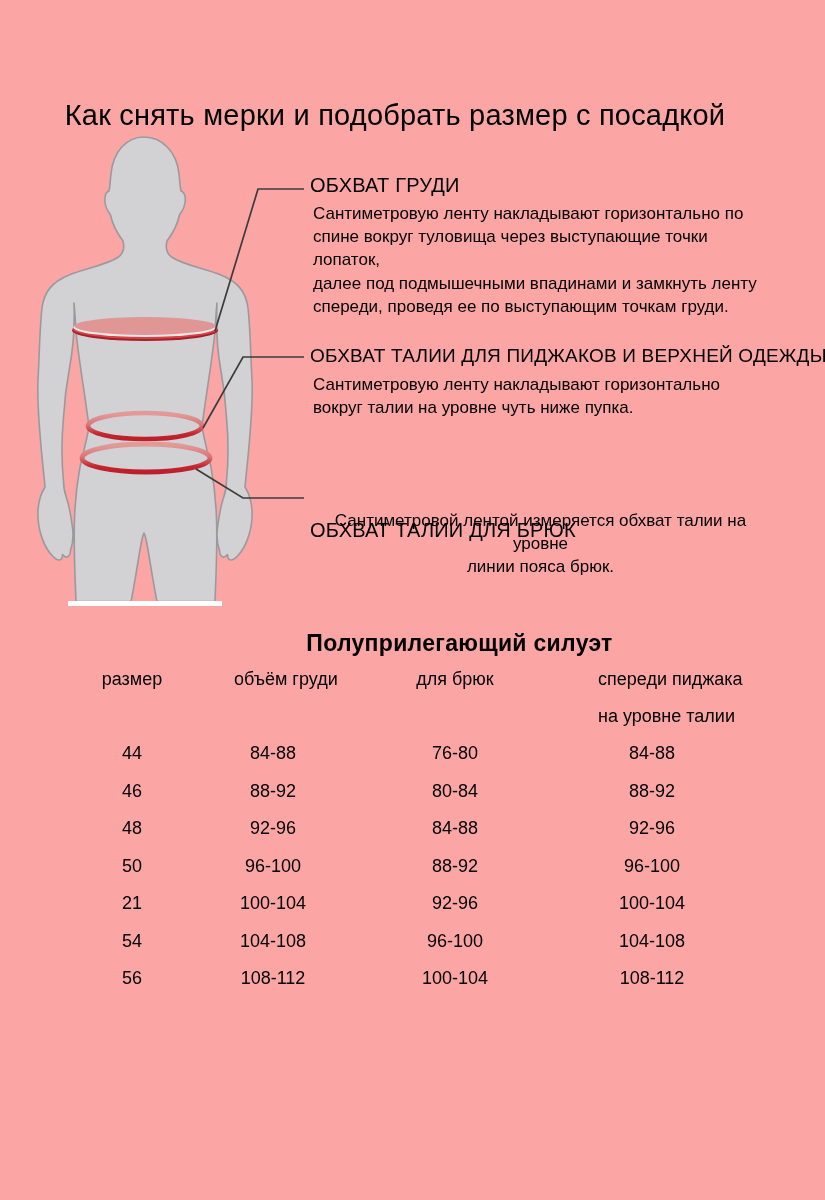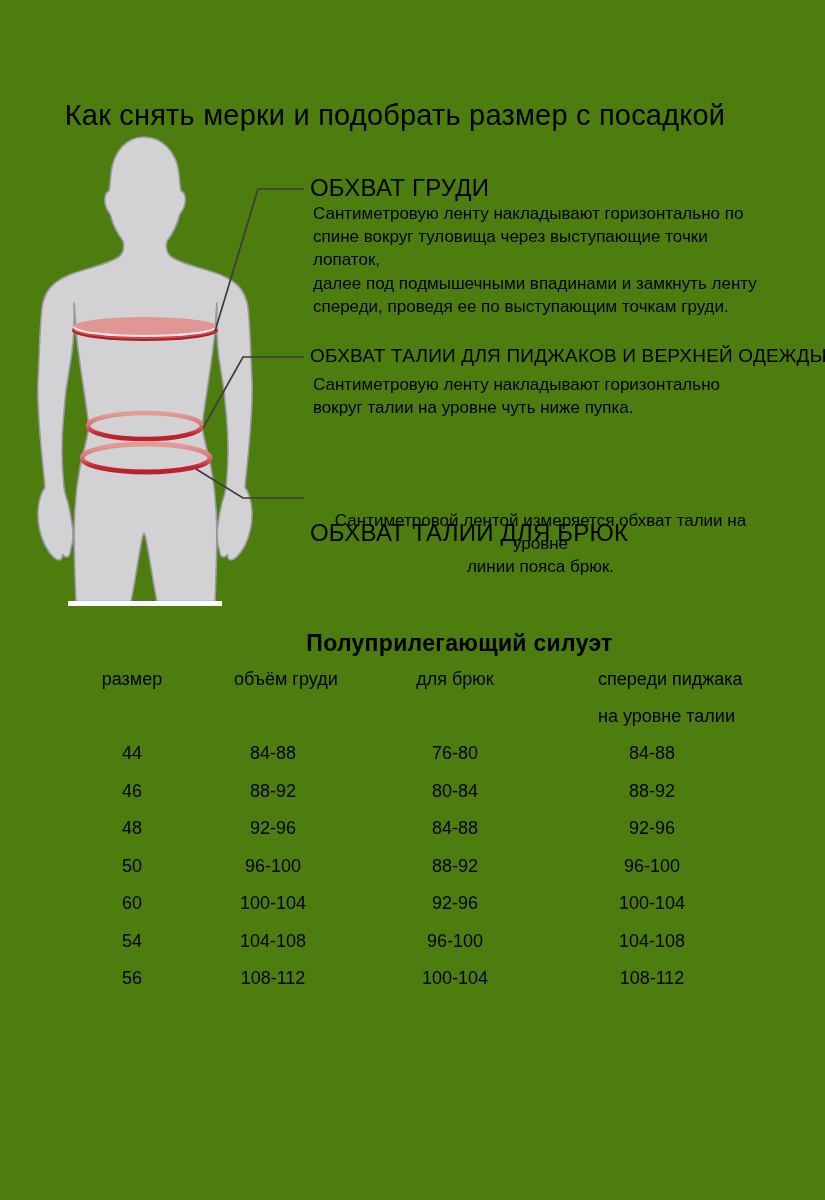--- a/index.html
+++ b/index.html
@@ -1,26 +1,26 @@
 <!DOCTYPE html>
 <html><head>
 <meta charset="utf-8">
 <style>
   html,body{margin:0;padding:0;background:#fff;}
   .canvas{
-    position:relative;width:825px;height:1200px;background:#4d7c0f;
+    position:relative;width:825px;height:1200px;background:#fca5a5;
     font-family:"Liberation Sans",sans-serif;color:#000;overflow:hidden;
   }
   .page-title{
     position:absolute;top:80px;left:0;width:790px;
     font-size:29px;font-weight:400;text-align:center;letter-spacing:0.2px;
   }
   .diagram-svg{position:absolute;left:0;top:0;}
   .ann-label{
-    position:absolute;left:310px;font-size:24px;font-weight:400;
+    position:absolute;left:310px;font-size:20px;font-weight:400;
     white-space:nowrap;letter-spacing:0.2px;
   }
   .ann-label.narrowfit{font-size:19px;}
   .ann-desc{
     position:absolute;left:313px;width:455px;
     font-size:17px;line-height:23.2px;white-space:pre-line;
   }
   .table-title{
     position:absolute;top:611px;left:0;width:825px;text-align:center;
     font-size:23px;font-weight:700;letter-spacing:0.3px;padding-left:47px;
@@ -183,21 +183,21 @@
       <div class="cell">84-88</div>
       <div class="cell">92-96</div>
     </div>
     <div class="trow">
       <div class="cell">50</div>
       <div class="cell">96-100</div>
       <div class="cell">88-92</div>
       <div class="cell">96-100</div>
     </div>
     <div class="trow">
-      <div class="cell">60</div>
+      <div class="cell">21</div>
       <div class="cell">100-104</div>
       <div class="cell">92-96</div>
       <div class="cell">100-104</div>
     </div>
     <div class="trow">
       <div class="cell">54</div>
       <div class="cell">104-108</div>
       <div class="cell">96-100</div>
       <div class="cell">104-108</div>
     </div>

